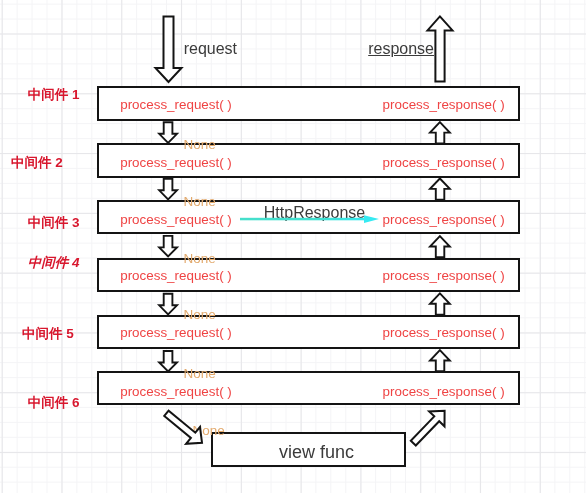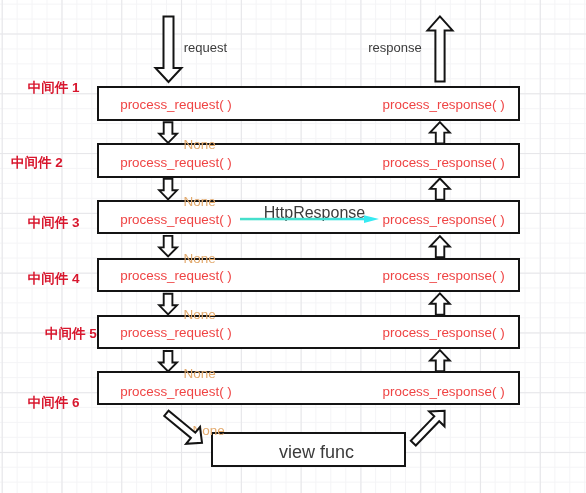--- a/index.html
+++ b/index.html
@@ -16,42 +16,42 @@
       linear-gradient(to bottom, #e6e6e9 1px, transparent 1px),
       linear-gradient(to right, #f4f4f6 1px, transparent 1px),
       linear-gradient(to bottom, #f4f4f6 1px, transparent 1px);
     background-size:59.8px 59.8px, 59.8px 59.8px, 14.95px 14.95px, 14.95px 14.95px;
     background-position:1.7px 33.5px, 1.7px 33.5px, 1.7px 33.5px, 1.7px 33.5px;
   }
   .box{position:absolute;border:2px solid #141414;background:#fff;box-sizing:border-box;}
   .lbl{position:absolute;transform:translateZ(0);font-size:13.5px;color:#d8172e;font-weight:bold;white-space:nowrap;letter-spacing:0px;}
   .pr{position:absolute;transform:translateZ(0);font-size:13.4px;color:#ef4444;white-space:nowrap;}
   .none{position:absolute;transform:translateZ(0);font-size:13.5px;color:#e2a96c;white-space:nowrap;margin-top:12px;}
-  .plain{position:absolute;transform:translateZ(0);font-size:13px;color:#3b3b3b;white-space:nowrap;}
+  .plain{position:absolute;transform:translateZ(0);font-size:16px;color:#3b3b3b;white-space:nowrap;}
   svg{position:absolute;left:0;top:0;overflow:visible;}
 </style>
 </head>
 <body>
 
 <div id="canvas">
   <div class="grid"></div>
 
   <div class="box" style="left:97px;top:85.7px;width:423px;height:35.3px;"></div>
   <div class="box" style="left:97px;top:143.2px;width:423px;height:34.9px;"></div>
   <div class="box" style="left:97px;top:200.2px;width:423px;height:33.8px;"></div>
   <div class="box" style="left:97px;top:257.8px;width:423px;height:34.1px;"></div>
   <div class="box" style="left:97px;top:314.8px;width:423px;height:34.1px;"></div>
   <div class="box" style="left:97px;top:371.4px;width:423px;height:34.1px;"></div>
   <div class="box" style="left:211.4px;top:432px;width:194.3px;height:35.3px;"></div>
 
-  <div class="lbl" style="left:27.8px;top:79px;text-align:right;">中间件 1</div>
+  <div class="lbl" style="left:27.8px;top:86px;text-align:right;">中间件 1</div>
   <div class="lbl" style="left:11px;top:153.8px;">中间件 2</div>
   <div class="lbl" style="left:27.8px;top:214px;">中间件 3</div>
-  <div class="lbl" style="left:27.8px;top:270px;">中间件 4</div>
-  <div class="lbl" style="left:45px;top:325.1px;text-align:center;">中间件 5</div>
+  <div class="lbl" style="left:27.8px;top:254px;font-style:italic;">中间件 4</div>
+  <div class="lbl" style="left:22px;top:325.1px;text-align:center;">中间件 5</div>
   <div class="lbl" style="left:27.8px;top:382.2px;margin-top:12px;">中间件 6</div>
 
   <div class="pr" style="left:120.2px;top:96.6px;">process_request( )</div>
   <div class="pr" style="left:120.2px;top:154.6px;">process_request( )</div>
   <div class="pr" style="left:120.2px;top:211.5px;">process_request( )</div>
   <div class="pr" style="left:120.2px;top:268.2px;">process_request( )</div>
   <div class="pr" style="left:120.2px;top:325.2px;">process_request( )</div>
   <div class="pr" style="left:120.2px;top:383.5px;">process_request( )</div>
 
   <div class="pr" style="left:382.6px;top:96.6px;">process_response( )</div>
@@ -62,21 +62,21 @@
   <div class="pr" style="left:382.6px;top:383.5px;">process_response( )</div>
 
   <div class="none" style="left:183.5px;top:125.0px;">None</div>
   <div class="none" style="left:183.5px;top:181.9px;">None</div>
   <div class="none" style="left:183.5px;top:238.8px;">None</div>
   <div class="none" style="left:183.5px;top:295.2px;">None</div>
   <div class="none" style="left:183.5px;top:353.6px;">None</div>
   <div class="none" style="left:192.5px;top:410.8px;">None</div>
 
   <div class="plain" style="left:183.7px;top:40.3px;">request</div>
-  <div class="plain" style="left:368.2px;top:40.3px;">response</div>
+  <div class="plain" style="left:368.2px;top:40.3px;text-decoration:underline;">response</div>
 
   <div class="plain" style="left:263.8px;top:203.6px;font-size:16px;">HttpResponse</div>
 
   <div class="plain" style="left:279px;top:442px;font-size:18px;">view func</div>
 
   <svg width="586" height="493" viewBox="0 0 586 493">
     <defs>
       <linearGradient id="cyanGrad" x1="0" y1="0" x2="1" y2="0">
         <stop offset="0" stop-color="#46dfcb"></stop>
         <stop offset="0.62" stop-color="#3fe1d2"></stop>

